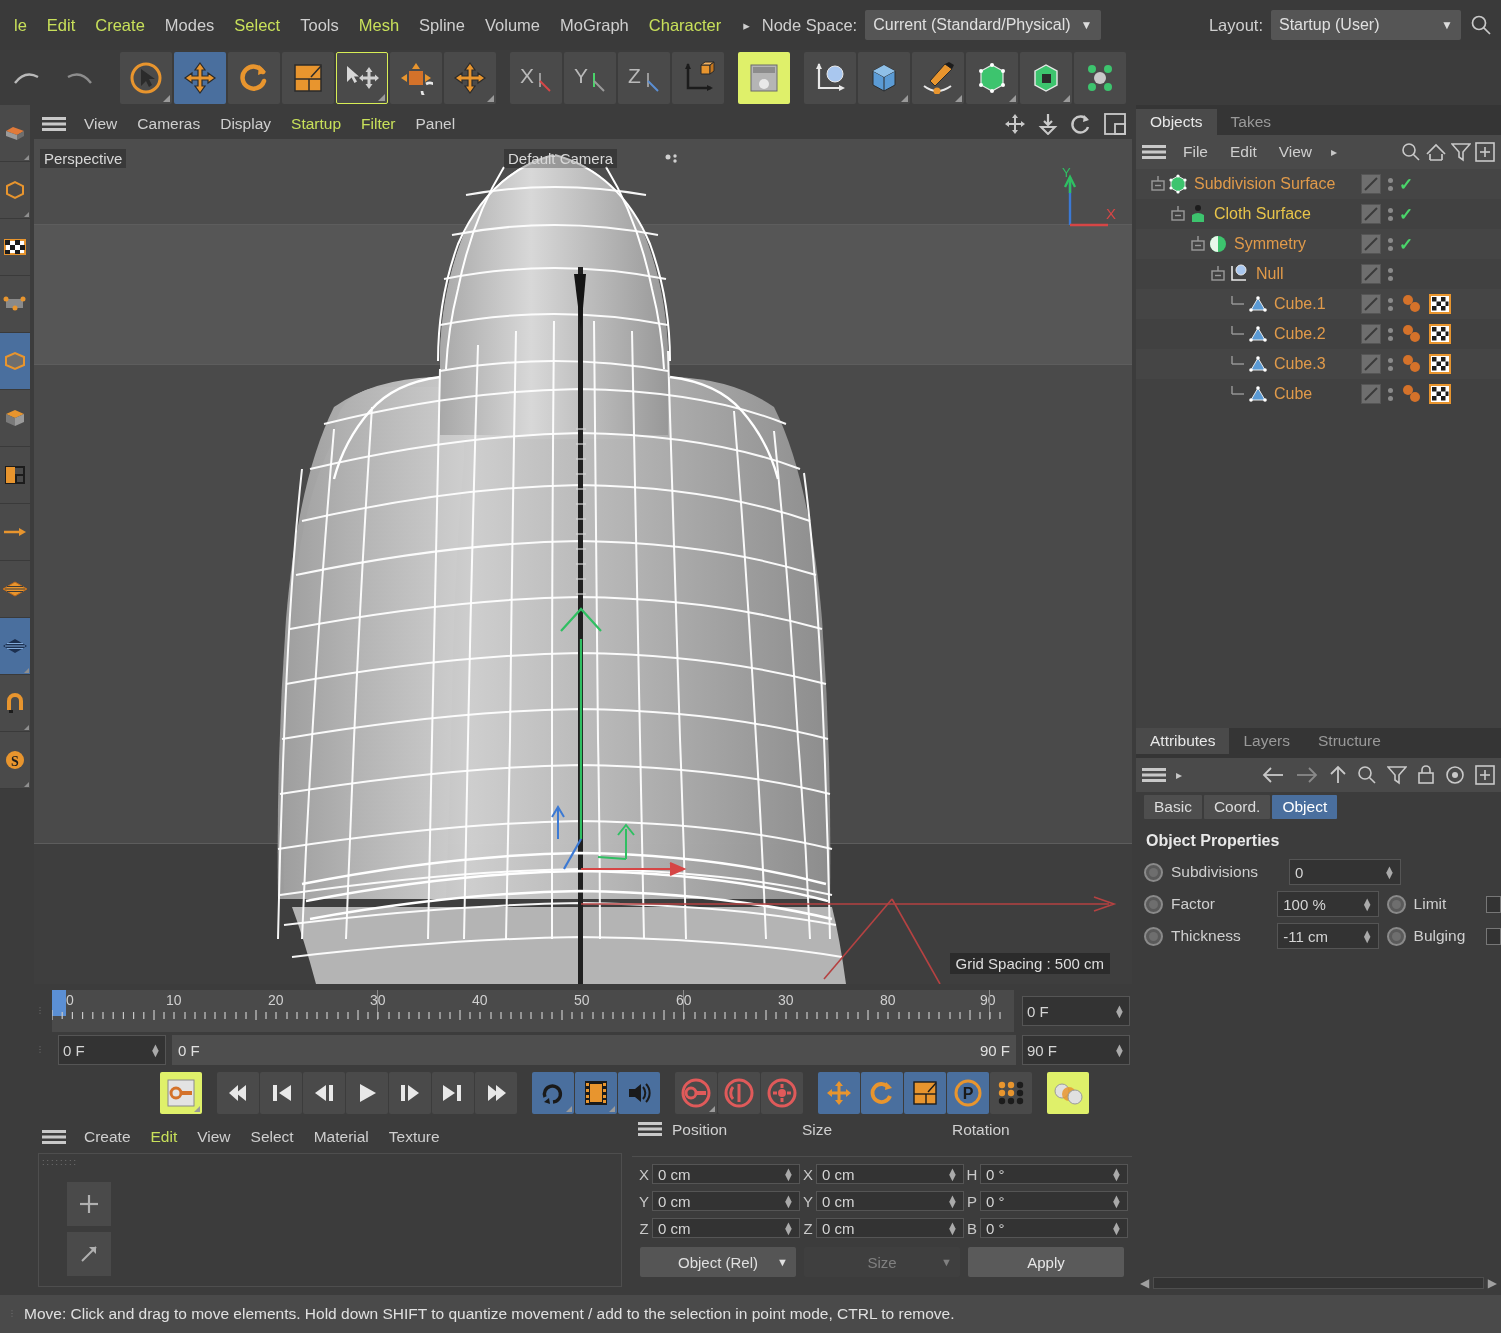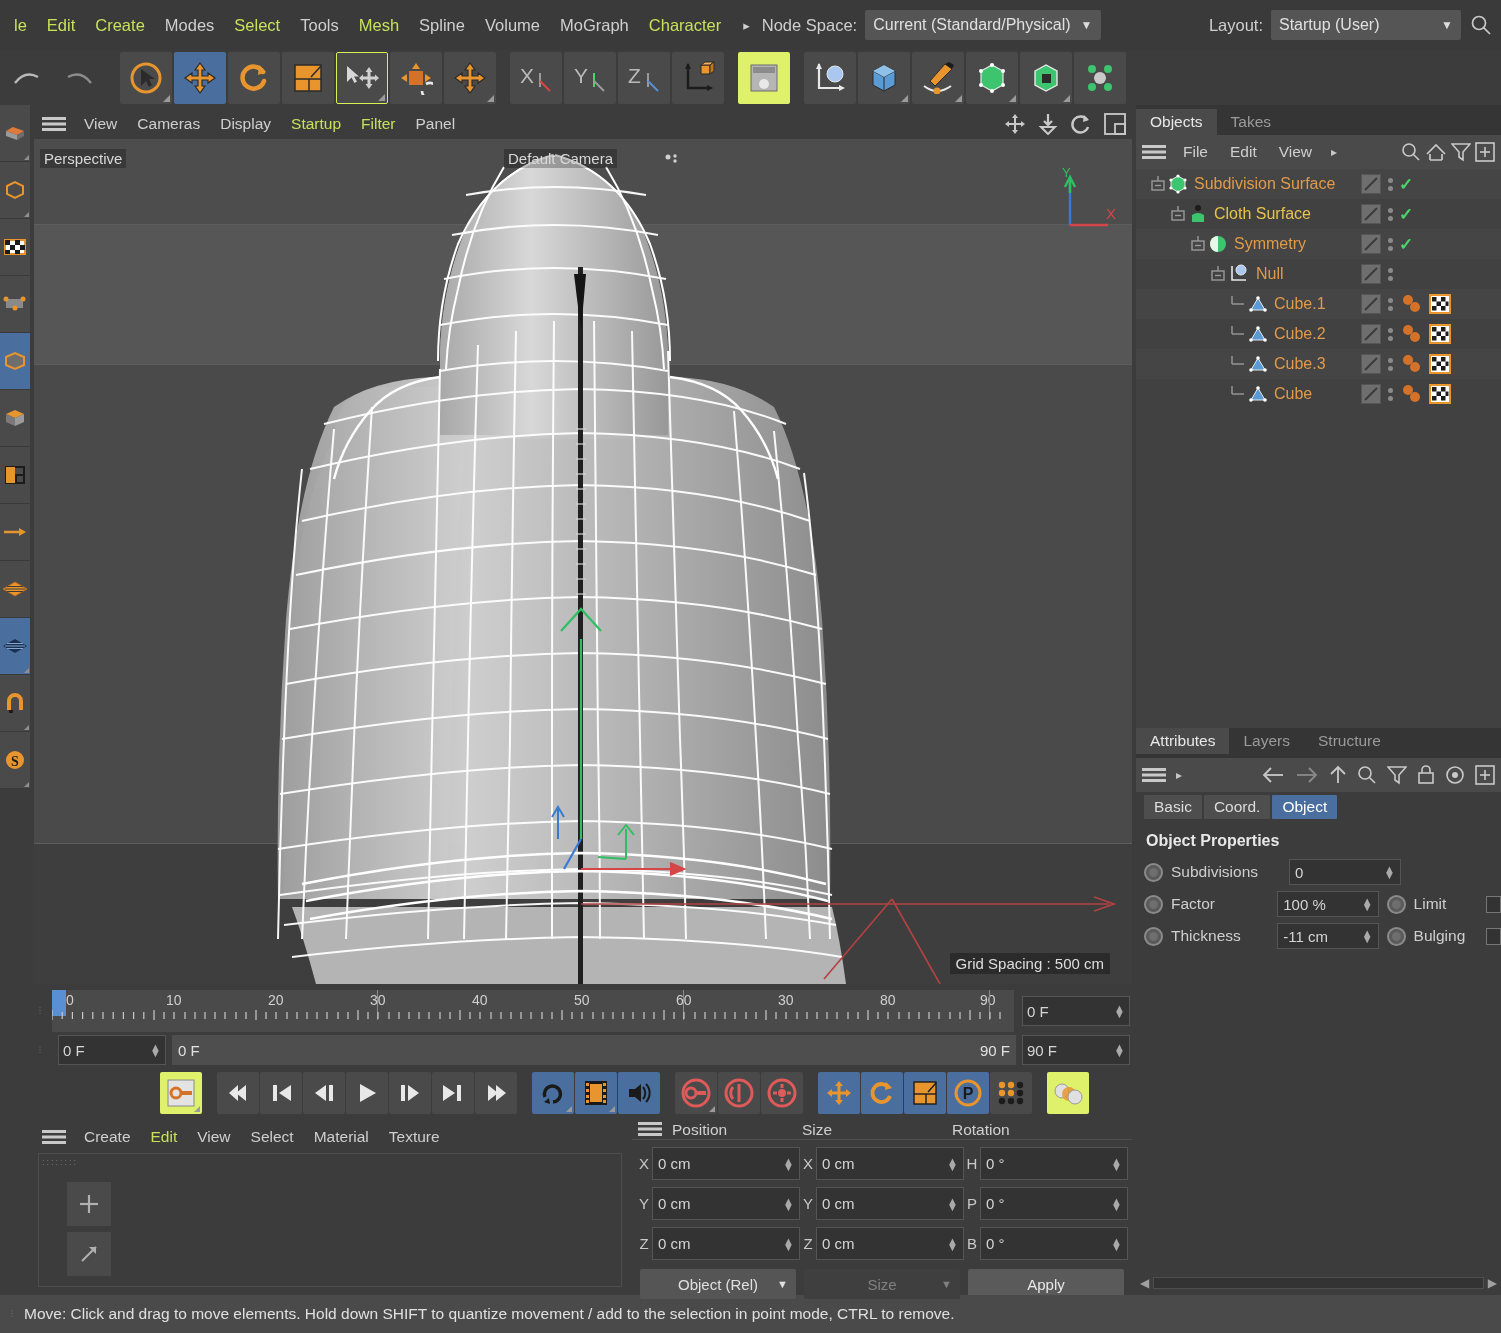--- a/index.html
+++ b/index.html
@@ -104,21 +104,21 @@
   .matcell{ position:absolute; left:28px; top:28px; width:44px; height:44px; background:#4a4a4a;
       display:flex; align-items:center; justify-content:center }
   .matcell2{ position:absolute; left:28px; top:78px; width:44px; height:44px; background:#4a4a4a;
       display:flex; align-items:center; justify-content:center }
 
   .coords{ width:500px; background:#3c3c3c; display:flex; flex-direction:column; flex:0 0 500px;}
   .coordhdr{ height:36px; display:flex; border-bottom:1px solid #4e4e4e; }
   .coordhdr .ch{ font-size:15.5px; color:#d0d0d0 }
   .crow{ display:flex; align-items:center; margin-top:7px; }
   .axl{ width:16px; text-align:center; font-size:15px; color:#c9c9c9 }
-  .cfield{ flex:1; background:#333; border:1px solid #555; height:33px; display:flex; align-items:center;
+  .cfield{ flex:1; background:#333; border:1px solid #555; height:20px; display:flex; align-items:center;
      padding:0 5px; font-size:15px; color:#d5d5d5; }
   .cfield .spin{ margin-left:auto; font-size:11px; color:#aaa; line-height:6px; display:flex; flex-direction:column }
   .crow3{ display:flex; gap:8px; margin-top:9px; padding:0 4px }
   .csel{ flex:1; background:#555; height:30px; display:flex; align-items:center; justify-content:center;
      font-size:15px; color:#e0e0e0; position:relative; border-radius:2px}
   .csel.dim{ background:#3f3f3f; color:#808080 }
   .csel .chev{ position:absolute; right:8px; font-size:11px }
   .capply{ flex:1; background:#5a5a5a; height:30px; display:flex; align-items:center; justify-content:center;
      font-size:15px; color:#e8e8e8; border-radius:2px}
 

